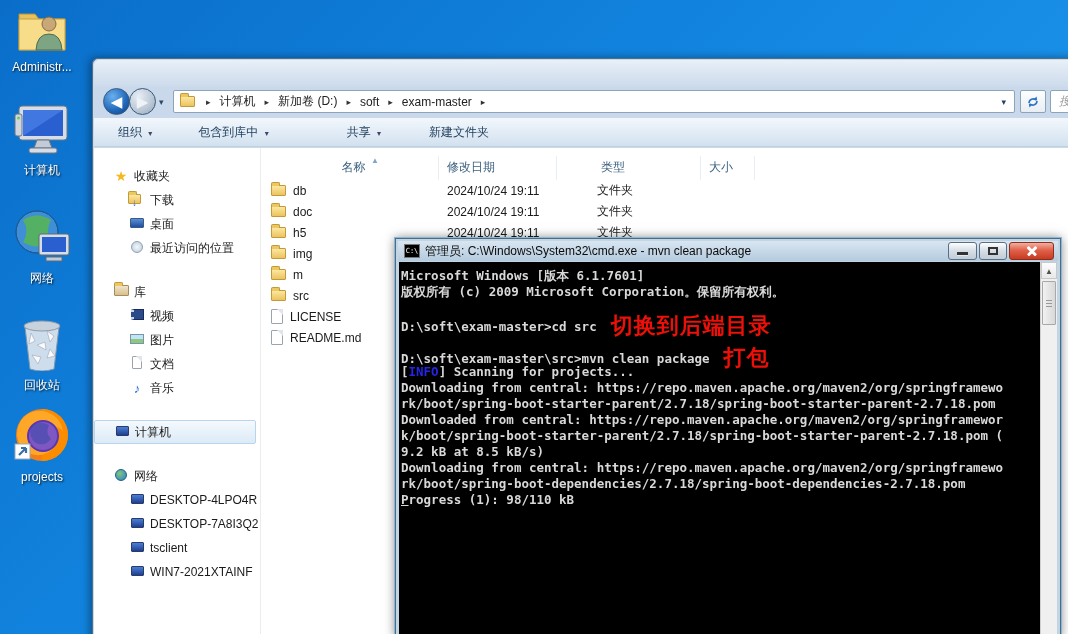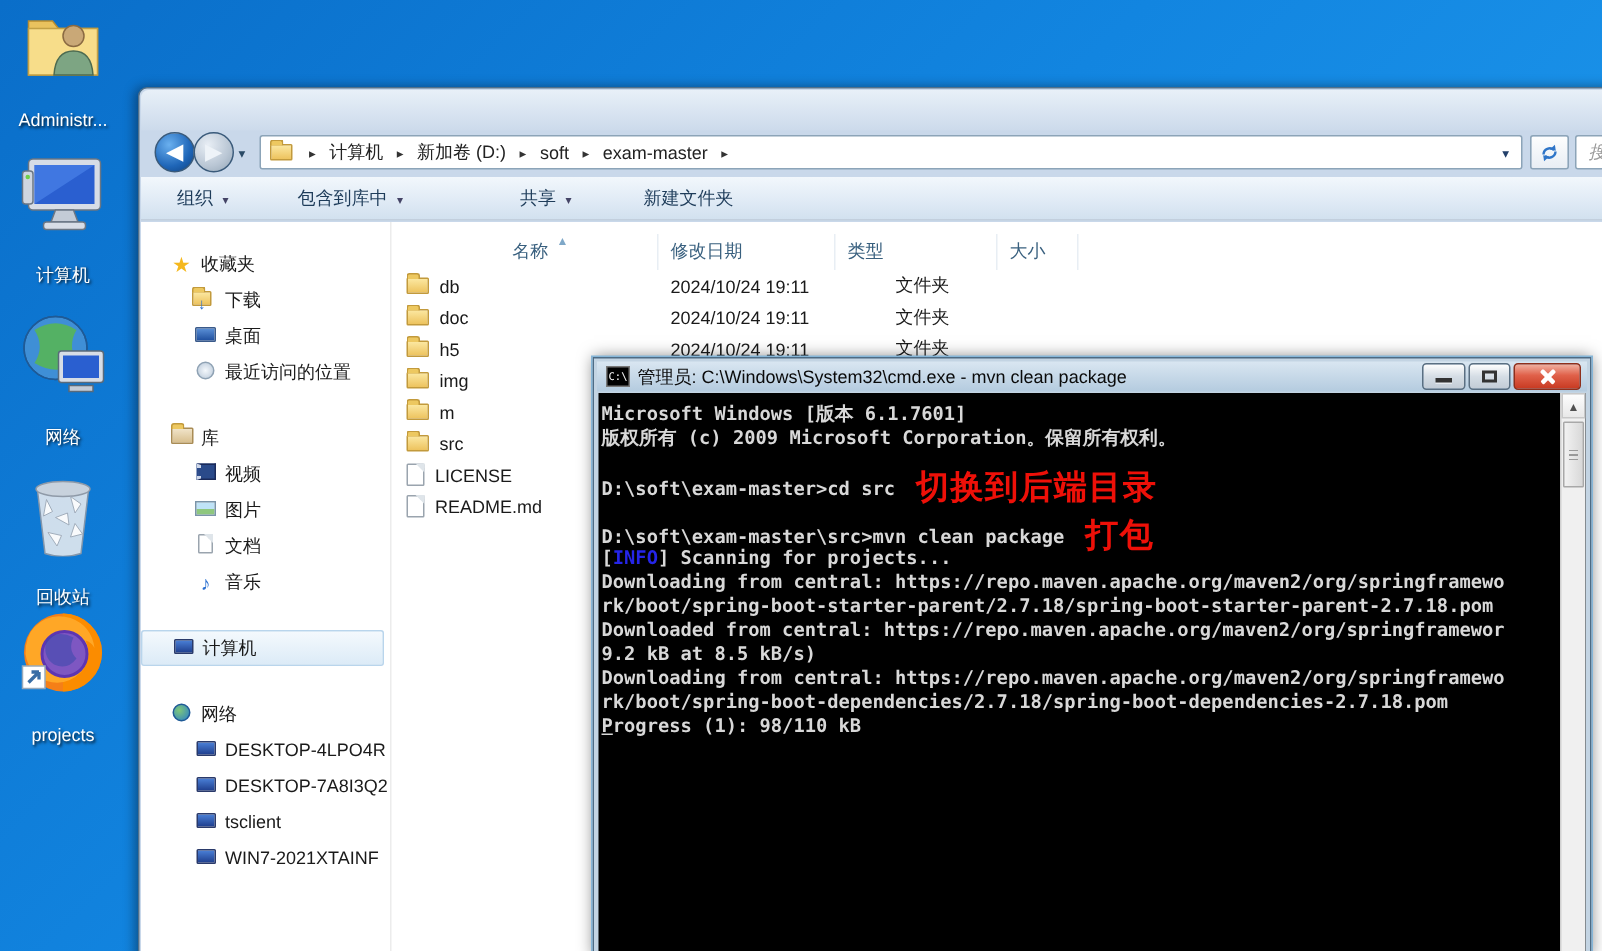--- a/index.html
+++ b/index.html
@@ -3,21 +3,21 @@
 <meta charset="utf-8">
 <style>
   * { margin:0; padding:0; box-sizing:border-box; }
   body { font-family:"Liberation Sans", sans-serif; }
   #screen { position:relative; width:1068px; height:634px; overflow:hidden;
             background:linear-gradient(135deg,#0a6ec9 0%,#1285e0 45%,#23a0f2 100%); }
 
   
   .dicon { position:absolute; width:84px; text-align:center; cursor:default; }
   .dicon .glyph { display:block; margin:0 auto; }
-  .dicon .dlabel { display:block; margin-top:19px; color:#fff; font-size:12px;
+  .dicon .dlabel { display:block; margin-top:6px; color:#fff; font-size:12px;
                    text-shadow:1px 1px 2px rgba(0,0,0,.85); }
 
   
   #explorer { position:absolute; left:92px; top:58px; width:990px; height:600px;
               background:#c9d8ea; border:1px solid #51708a; border-right:none; border-bottom:none;
               border-radius:6px 0 0 0; box-shadow:-2px 0 8px rgba(0,0,0,.4); }
   #exp-topband { position:absolute; left:1px; top:1px; right:0; height:27px;
                  border-radius:5px 0 0 0;
                  background:linear-gradient(#e8f0f8,#ccdaeb); }
   #exp-navrow { position:absolute; left:4px; top:28px; right:0; height:30px; }
@@ -56,21 +56,21 @@
   .sb-row.child { padding-left:34px; }
   .sb-row .sb-ic { width:18px; flex-shrink:0; text-align:center; margin-right:4px; }
   .sb-row.selected { background:linear-gradient(#f4f9fd,#dcebf7); border:1px solid #b9d5ec; border-radius:2px;
                      margin-right:4px; }
 
   #filelist { flex:1; position:relative; font-size:12px; color:#1a1a1a; }
   #fl-header { display:flex; height:24px; margin-top:8px; color:#39607f; }
   .fl-hcol { padding-left:8px; line-height:22px; border-right:1px solid #e8eef4; }
   .hc-name { width:178px; position:relative;text-align:center; }
   .hc-date { width:118px; }
-  .hc-type { width:108px; }
+  .hc-type { width:108px;margin-left:36px; }
   .hc-size { width:54px; }
   #sort-arrow { position:absolute; top:-6px; left:110px; font-size:8px; color:#7fa8c8; }
   .fl-row { display:flex; height:21px; align-items:center; }
   .fc-name { width:178px; display:flex; align-items:center; padding-left:10px; }
   .fc-name .fic { margin-right:7px; }
   .fc-date { width:118px; padding-left:8px; color:#1a1a1a; }
   .fc-type { width:108px; padding-left:8px;text-align:center; }
   .fc-size { width:54px; padding-left:8px; }
 
   
@@ -424,20 +424,21 @@
         <div class="cline">Microsoft Windows [版本 6.1.7601]</div>
         <div class="cline">版权所有 (c) 2009 Microsoft Corporation。保留所有权利。</div>
         <div class="cline"></div>
         <div class="cline"><span>D:\soft\exam-master&gt;cd src</span><span class="red-anno">切换到后端目录</span></div>
         <div class="cline"></div>
         <div class="cline"><span>D:\soft\exam-master\src&gt;mvn clean package</span><span class="red-anno">打包</span></div>
         <div class="cline"><span>[</span><span class="blue">INFO</span><span>] Scanning for projects...</span></div>
         <div class="cline">Downloading from central: https://repo.maven.apache.org/maven2/org/springframewo</div>
         <div class="cline">rk/boot/spring-boot-starter-parent/2.7.18/spring-boot-starter-parent-2.7.18.pom</div>
         <div class="cline">Downloaded from central: https://repo.maven.apache.org/maven2/org/springframewor</div>
+        <div class="cline">k/boot/spring-boot-starter-parent/2.7.18/spring-boot-starter-parent-2.7.18.pom (</div>
         <div class="cline">9.2 kB at 8.5 kB/s)</div>
         <div class="cline">Downloading from central: https://repo.maven.apache.org/maven2/org/springframewo</div>
         <div class="cline">rk/boot/spring-boot-dependencies/2.7.18/spring-boot-dependencies-2.7.18.pom</div>
         <div class="cline"><span class="cursor-ul">P</span><span>rogress (1): 98/110 kB</span></div>
       </div>
       <div id="cmd-scroll">
         <div id="scroll-up">▲</div>
         <div id="scroll-thumb"></div>
       </div>
     </div>

